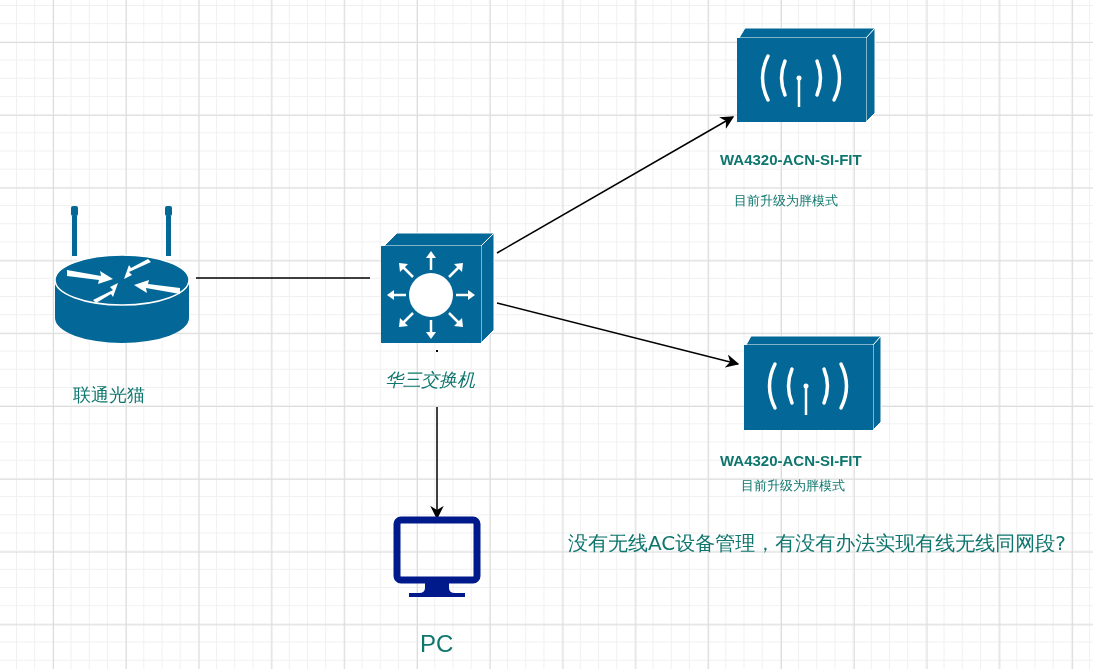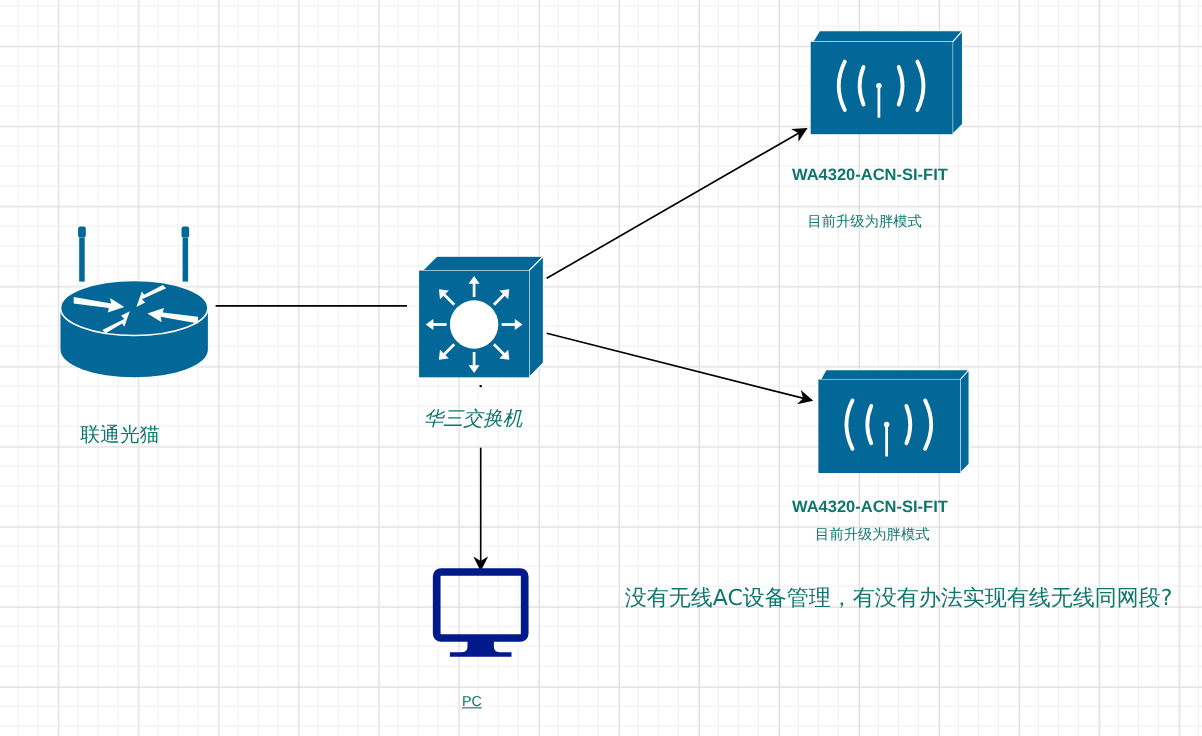--- a/index.html
+++ b/index.html
@@ -14,21 +14,21 @@
     background-size: 72.8px 72.8px, 72.8px 72.8px, 18.2px 18.2px, 18.2px 18.2px;
     background-position: 53px 42px, 53px 42px, 16px 5px, 16px 5px;
     font-family: "DejaVu Sans", sans-serif;
   }
   svg.canvas { position: absolute; left: 0; top: 0; }
   .lbl { position: absolute; color: #0f766e; white-space: nowrap; }
   .cn { font-size: 18px; }
   .model { font-family: "Liberation Sans", sans-serif; font-weight: bold; font-size: 15px; }
   .note { font-size: 13px; text-align: center; }
   .q { font-size: 20px; }
-  .pc { font-family: "Liberation Sans", sans-serif; font-size: 13px; text-decoration: underline; }
+  .pc { font-family: "Liberation Sans", sans-serif; font-size: 24px; }
 </style>
 </head>
 <body>
 
 <svg class="canvas" width="1093" height="669">
   <defs>
     <marker id="arr" viewBox="0 0 10 10" refX="9" refY="5" markerWidth="9" markerHeight="9" orient="auto-start-reverse">
       <path d="M0,0 L10,5 L0,10 L3,5 z" fill="#000"></path>
     </marker>
   </defs>

